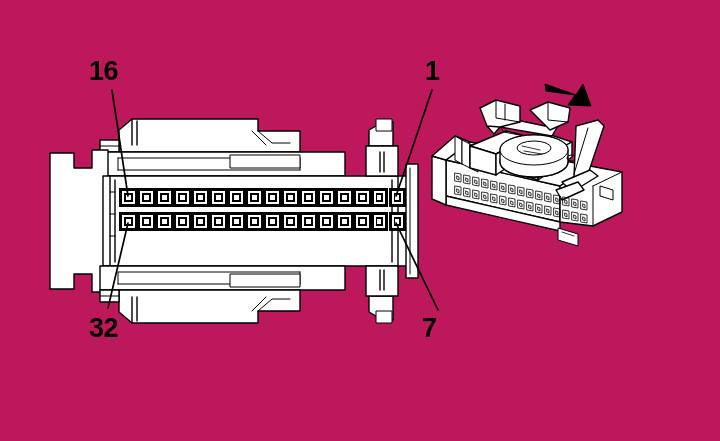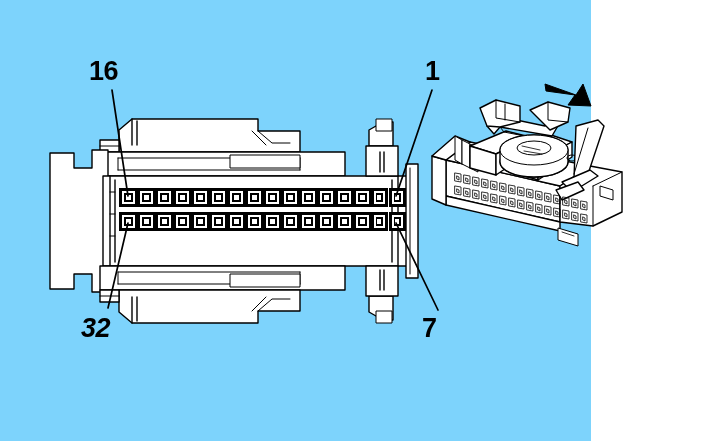--- a/index.html
+++ b/index.html
@@ -8,23 +8,23 @@
     background: #ffffff;
   }
   body {
     width: 720px;
     height: 441px;
     font-family: "Liberation Sans", sans-serif;
     overflow: hidden;
   }
   #diagram-root {
     position: relative;
-    width: 591px;
+    width: 720px;
     height: 441px;
-    background: #7dd3fc;
+    background: #be185d;
   }
   #connector-svg {
     position: absolute;
     left: 0;
     top: 0;
     width: 720px;
     height: 441px;
   }
   .ln {
     fill: none;
@@ -88,21 +88,21 @@
     font-family: "Liberation Sans", sans-serif;
     font-weight: bold;
     font-size: 27px;
     color: #000000;
     line-height: 1;
     letter-spacing: -0.5px;
     white-space: nowrap;
   }
   #label-16 { left: 89px; top: 58px; }
   #label-1  { left: 425px; top: 58px; }
-  #label-32 { left: 81px; top: 315px; font-style: italic; }
+  #label-32 { left: 89px; top: 315px; }
   #label-17 { left: 422px; top: 315px; }
 </style>
 </head>
 <body>
 
 <div id="diagram-root">
 
   <svg id="connector-svg" viewBox="0 0 720 441">
 
     <g>

